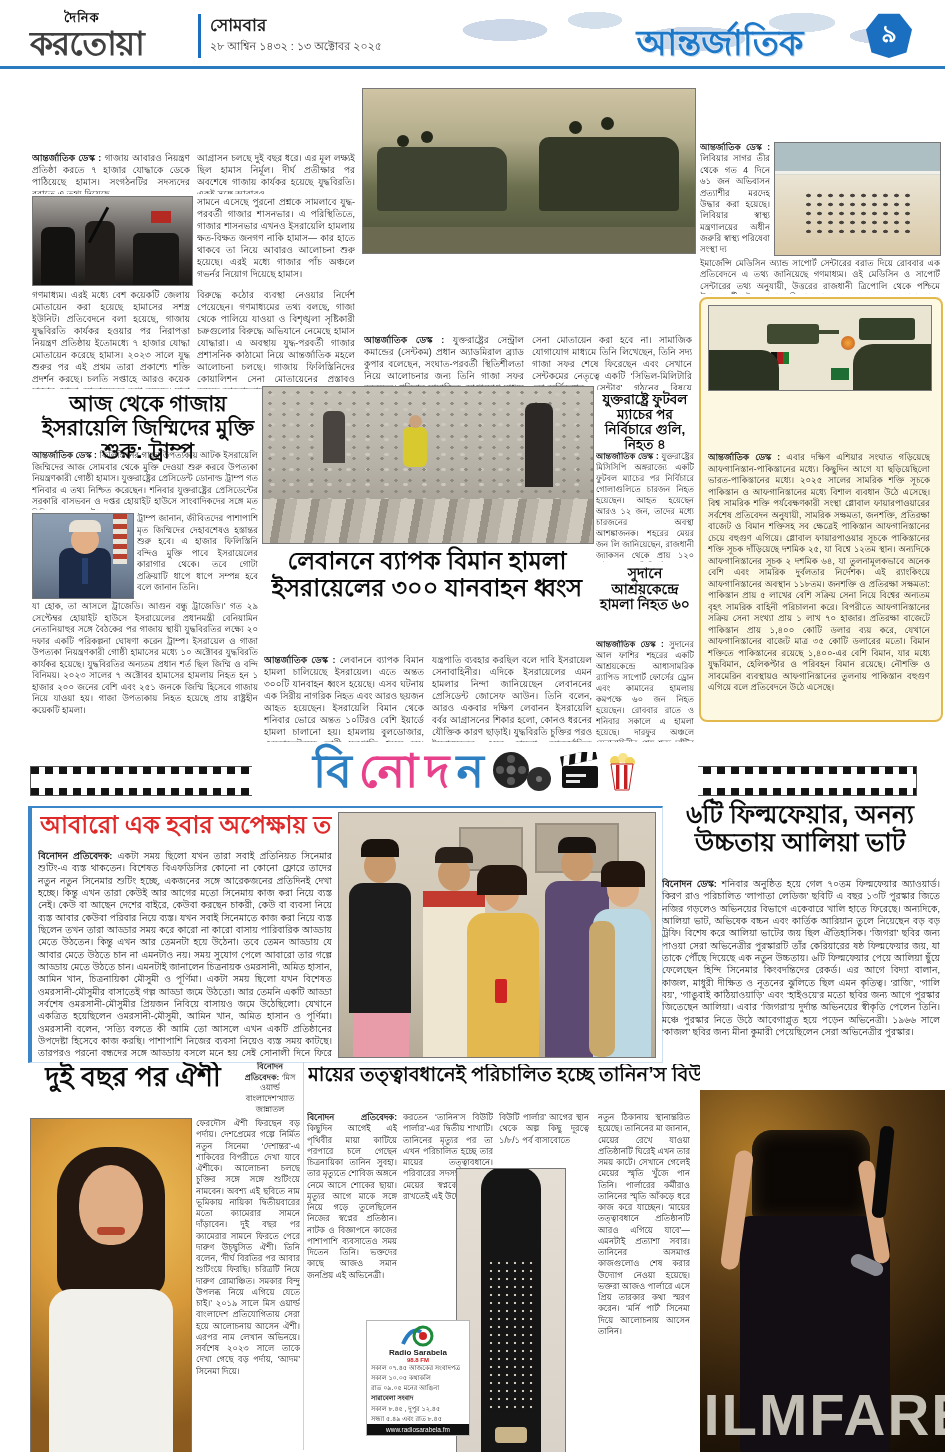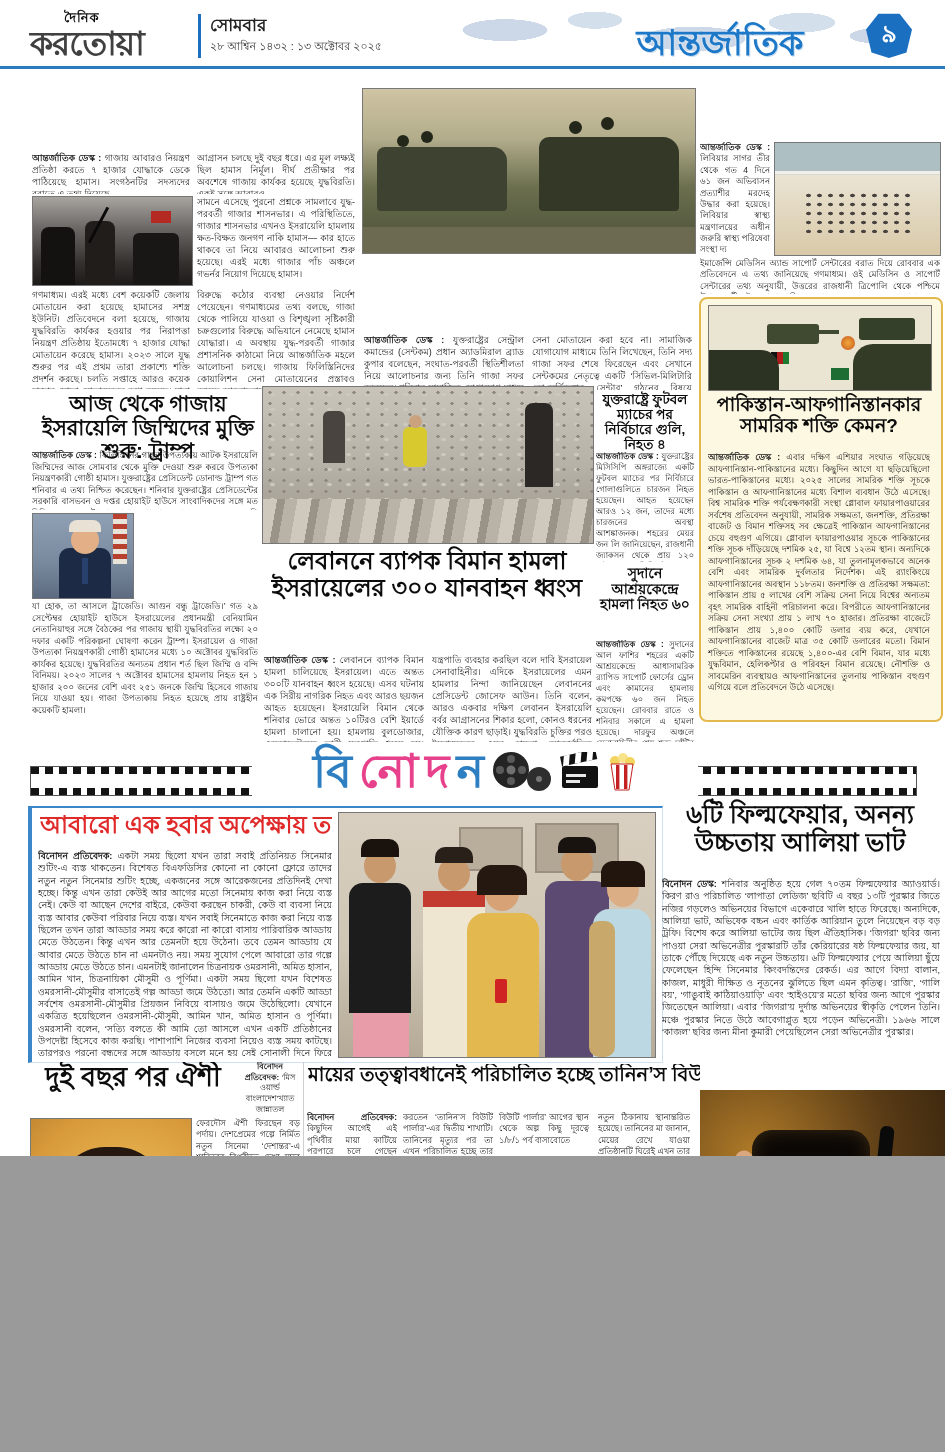--- a/index.html
+++ b/index.html
@@ -1,17 +1,17 @@
 <!DOCTYPE html>
 <html lang="bn"><head>
 <meta charset="utf-8">
 <title>দৈনিক করতোয়া — আন্তর্জাতিক</title>
 <style>
   html,body{margin:0;padding:0;background:#9a9a9a;}
-  .page{position:relative;width:945px;height:1156px;margin:0 auto;background:#ffffff;
+  .page{position:relative;width:945px;height:1452px;margin:0 auto;background:#ffffff;
         font-family:"Liberation Sans","DejaVu Sans",sans-serif;overflow:hidden;}
   .abs{position:absolute;}
   .hl{font-weight:800;color:#0c0c0c;text-align:center;line-height:1.12;}
   .bt{font-size:9px;line-height:1.34;text-align:justify;color:#1b1b1b;overflow:hidden;}
   .bt b{font-weight:700;}
   .photo{overflow:hidden;border:1px solid #777;background:#ddd;}
   .vr{width:1px;background:#cfcfcf;}
   
   .logo-top{font-size:13px;font-weight:800;color:#111;letter-spacing:1px;}
   .logo-main{font-size:33px;font-weight:800;color:#404040;line-height:1;margin-top:-2px;letter-spacing:-1px;}
@@ -118,32 +118,32 @@
   <div class="abs photo ph-map" style="left:708px;top:305px;width:222px;height:84px;">
     <div class="fig" style="left:58px;top:18px;width:52px;height:20px;background:#3f4a30;border-radius:3px;"></div>
     <div class="fig" style="left:104px;top:24px;width:26px;height:4px;background:#3f4a30;"></div>
     <div class="fig" style="left:150px;top:12px;width:56px;height:22px;background:#35402a;border-radius:3px;"></div>
     <div class="fig" style="left:132px;top:30px;width:14px;height:14px;background:radial-gradient(#f2a83a,#c4571e);border-radius:50%;"></div>
     <div class="fig" style="left:62px;top:46px;width:18px;height:12px;background:linear-gradient(90deg,#111 33%,#b01c1c 33% 66%,#1e7a2e 66%);"></div>
     <div class="fig" style="left:122px;top:62px;width:18px;height:12px;background:#1e6e34;"></div>
     <div class="fig" style="left:0;bottom:0;width:70px;height:40px;background:#2d3322;border-radius:0 18px 0 0;"></div>
     <div class="fig" style="right:0;bottom:0;width:78px;height:46px;background:#333a26;border-radius:20px 0 0 0;"></div>
   </div>
-  <div class="abs hl" style="left:708px;top:394px;width:222px;font-size:19px;">পাকিস্তান-আফগানিস্তানকার সামরিক শক্তি কেমন?</div>
   <div class="abs bt" style="left:708px;top:452px;width:222px;height:258px;font-size:8.6px;"><b>আন্তর্জাতিক ডেস্ক :</b><span> এবার দক্ষিণ এশিয়ার সংঘাত গড়িয়েছে আফগানিস্তান-পাকিস্তানের মধ্যে। কিছুদিন আগে যা ছড়িয়েছিলো ভারত-পাকিস্তানের মধ্যে। ২০২৫ সালের সামরিক শক্তি সূচকে পাকিস্তান ও আফগানিস্তানের মধ্যে বিশাল ব্যবধান উঠে এসেছে। বিশ্ব সামরিক শক্তি পর্যবেক্ষণকারী সংস্থা গ্লোবাল ফায়ারপাওয়ারের সর্বশেষ প্রতিবেদন অনুযায়ী, সামরিক সক্ষমতা, জনশক্তি, প্রতিরক্ষা বাজেট ও বিমান শক্তিসহ সব ক্ষেত্রেই পাকিস্তান আফগানিস্তানের চেয়ে বহুগুণ এগিয়ে। গ্লোবাল ফায়ারপাওয়ার সূচকে পাকিস্তানের শক্তি সূচক দাঁড়িয়েছে দশমিক ২৫, যা বিশ্বে ১২তম স্থান। অন্যদিকে আফগানিস্তানের সূচক ২ দশমিক ৬৪, যা তুলনামূলকভাবে অনেক বেশি এবং সামরিক দুর্বলতার নির্দেশক। এই র‍্যাংকিংয়ে আফগানিস্তানের অবস্থান ১১৮তম। জনশক্তি ও প্রতিরক্ষা সক্ষমতা: পাকিস্তান প্রায় ৫ লাখের বেশি সক্রিয় সেনা নিয়ে বিশ্বের অন্যতম বৃহৎ সামরিক বাহিনী পরিচালনা করে। বিপরীতে আফগানিস্তানের সক্রিয় সেনা সংখ্যা প্রায় ১ লাখ ৭০ হাজার। প্রতিরক্ষা বাজেটে পাকিস্তান প্রায় ১,৪০০ কোটি ডলার ব্যয় করে, যেখানে আফগানিস্তানের বাজেট মাত্র ৩৫ কোটি ডলারের মতো। বিমান শক্তিতে পাকিস্তানের রয়েছে ১,৪০০-এর বেশি বিমান, যার মধ্যে যুদ্ধবিমান, হেলিকপ্টার ও পরিবহন বিমান রয়েছে। নৌশক্তি ও সাবমেরিন ব্যবস্থায়ও আফগানিস্তানের তুলনায় পাকিস্তান বহুগুণ এগিয়ে বলে প্রতিবেদনে উঠে এসেছে।</span></div>
 
   <div class="abs hl" style="left:34px;top:392px;width:228px;font-size:21px;">আজ থেকে গাজায় ইসরায়েলি জিম্মিদের মুক্তি শুরু: ট্রাম্প</div>
   <div class="abs bt" style="left:32px;top:450px;width:226px;height:60px;font-size:8.6px;"><b>আন্তর্জাতিক ডেস্ক :</b><span> ফিলিস্তিনের গাজা উপত্যকায় আটক ইসরায়েলি জিম্মিদের আজ সোমবার থেকে মুক্তি দেওয়া শুরু করবে উপত্যকা নিয়ন্ত্রণকারী গোষ্ঠী হামাস। যুক্তরাষ্ট্রের প্রেসিডেন্ট ডোনাল্ড ট্রাম্প গত শনিবার এ তথ্য নিশ্চিত করেছেন। শনিবার যুক্তরাষ্ট্রের প্রেসিডেন্টের সরকারি বাসভবন ও দপ্তর হোয়াইট হাউসে সাংবাদিকদের সঙ্গে মত বিনিময়ের সময় ট্রাম্প জানান, গাজায় এখনও ২০ জনের বেশি ইসরায়েলি জিম্মি জীবিত অবস্থায় এবং ২৮ জন জিম্মির দেহাবশেষ আছে বলে ধারণা করা হচ্ছে।</span></div>
   <div class="abs photo ph-trump" style="left:32px;top:513px;width:100px;height:84px;">
     <div class="fig" style="right:6px;top:0;width:14px;height:50px;background:repeating-linear-gradient(180deg,#b8402e 0 5px,#e8e4da 5px 10px);"></div>
     <div class="fig" style="left:26px;top:34px;width:52px;height:50px;background:#1d2a45;border-radius:10px 10px 0 0;"></div>
     <div class="fig" style="left:38px;top:12px;width:28px;height:28px;background:#e2af86;border-radius:50%;"></div>
     <div class="fig" style="left:36px;top:6px;width:32px;height:12px;background:#e9e2d4;border-radius:8px 8px 0 0;"></div>
     <div class="fig" style="left:49px;top:44px;width:6px;height:26px;background:#27406e;"></div>
   </div>
+  <div class="abs bt" style="left:137px;top:513px;width:121px;height:84px;font-size:8.6px;">ট্রাম্প জানান, জীবিতদের পাশাপাশি মৃত জিম্মিদের দেহাবশেষও হস্তান্তর শুরু হবে। এ হাজার ফিলিস্তিনি বন্দিও মুক্তি পাবে ইসরায়েলের কারাগার থেকে। তবে গোটা প্রক্রিয়াটি ধাপে ধাপে সম্পন্ন হবে বলে জানান তিনি।</div>
   <div class="abs bt" style="left:32px;top:601px;width:226px;height:118px;font-size:8.6px;">যা হোক, তা আসলে ট্রাজেডি। আগুন বন্ধু ট্রাজেডি।’ গত ২৯ সেপ্টেম্বর হোয়াইট হাউসে ইসরায়েলের প্রধানমন্ত্রী বেনিয়ামিন নেতানিয়াহুর সঙ্গে বৈঠকের পর গাজায় স্থায়ী যুদ্ধবিরতির লক্ষ্যে ২০ দফার একটি পরিকল্পনা ঘোষণা করেন ট্রাম্প। ইসরায়েল ও গাজা উপত্যকা নিয়ন্ত্রণকারী গোষ্ঠী হামাসের মধ্যে ১০ অক্টোবর যুদ্ধবিরতি কার্যকর হয়েছে। যুদ্ধবিরতির অন্যতম প্রধান শর্ত ছিল জিম্মি ও বন্দি বিনিময়। ২০২৩ সালের ৭ অক্টোবর হামাসের হামলায় নিহত হন ১ হাজার ২০০ জনের বেশি এবং ২৫১ জনকে জিম্মি হিসেবে গাজায় নিয়ে যাওয়া হয়। গাজা উপত্যকায় নিহত হয়েছে প্রায় রাষ্ট্রহীন কয়েকটি হামলা।</div>
 
   <div class="abs photo ph-rubble" style="left:262px;top:386px;width:330px;height:156px;">
     <div class="fig" style="left:60px;top:24px;width:22px;height:52px;background:#4a4440;border-radius:6px 6px 0 0;"></div>
     <div class="fig" style="left:140px;top:40px;width:24px;height:40px;background:#d8c92e;border-radius:6px;"></div>
     <div class="fig" style="left:146px;top:28px;width:13px;height:13px;background:#caa27e;border-radius:50%;"></div>
     <div class="fig" style="left:262px;top:16px;width:28px;height:84px;background:#2b2826;border-radius:8px 8px 0 0;"></div>
     <div class="fig" style="left:0;bottom:0;width:100%;height:44px;background:repeating-linear-gradient(100deg,#cfc9bd 0 14px,#9a9488 14px 22px,#b9b2a6 22px 34px);"></div>
   </div>
   <div class="abs hl" style="left:262px;top:548px;width:330px;font-size:24px;">লেবাননে ব্যাপক বিমান হামলা ইসরায়েলের ৩০০ যানবাহন ধ্বংস</div>

